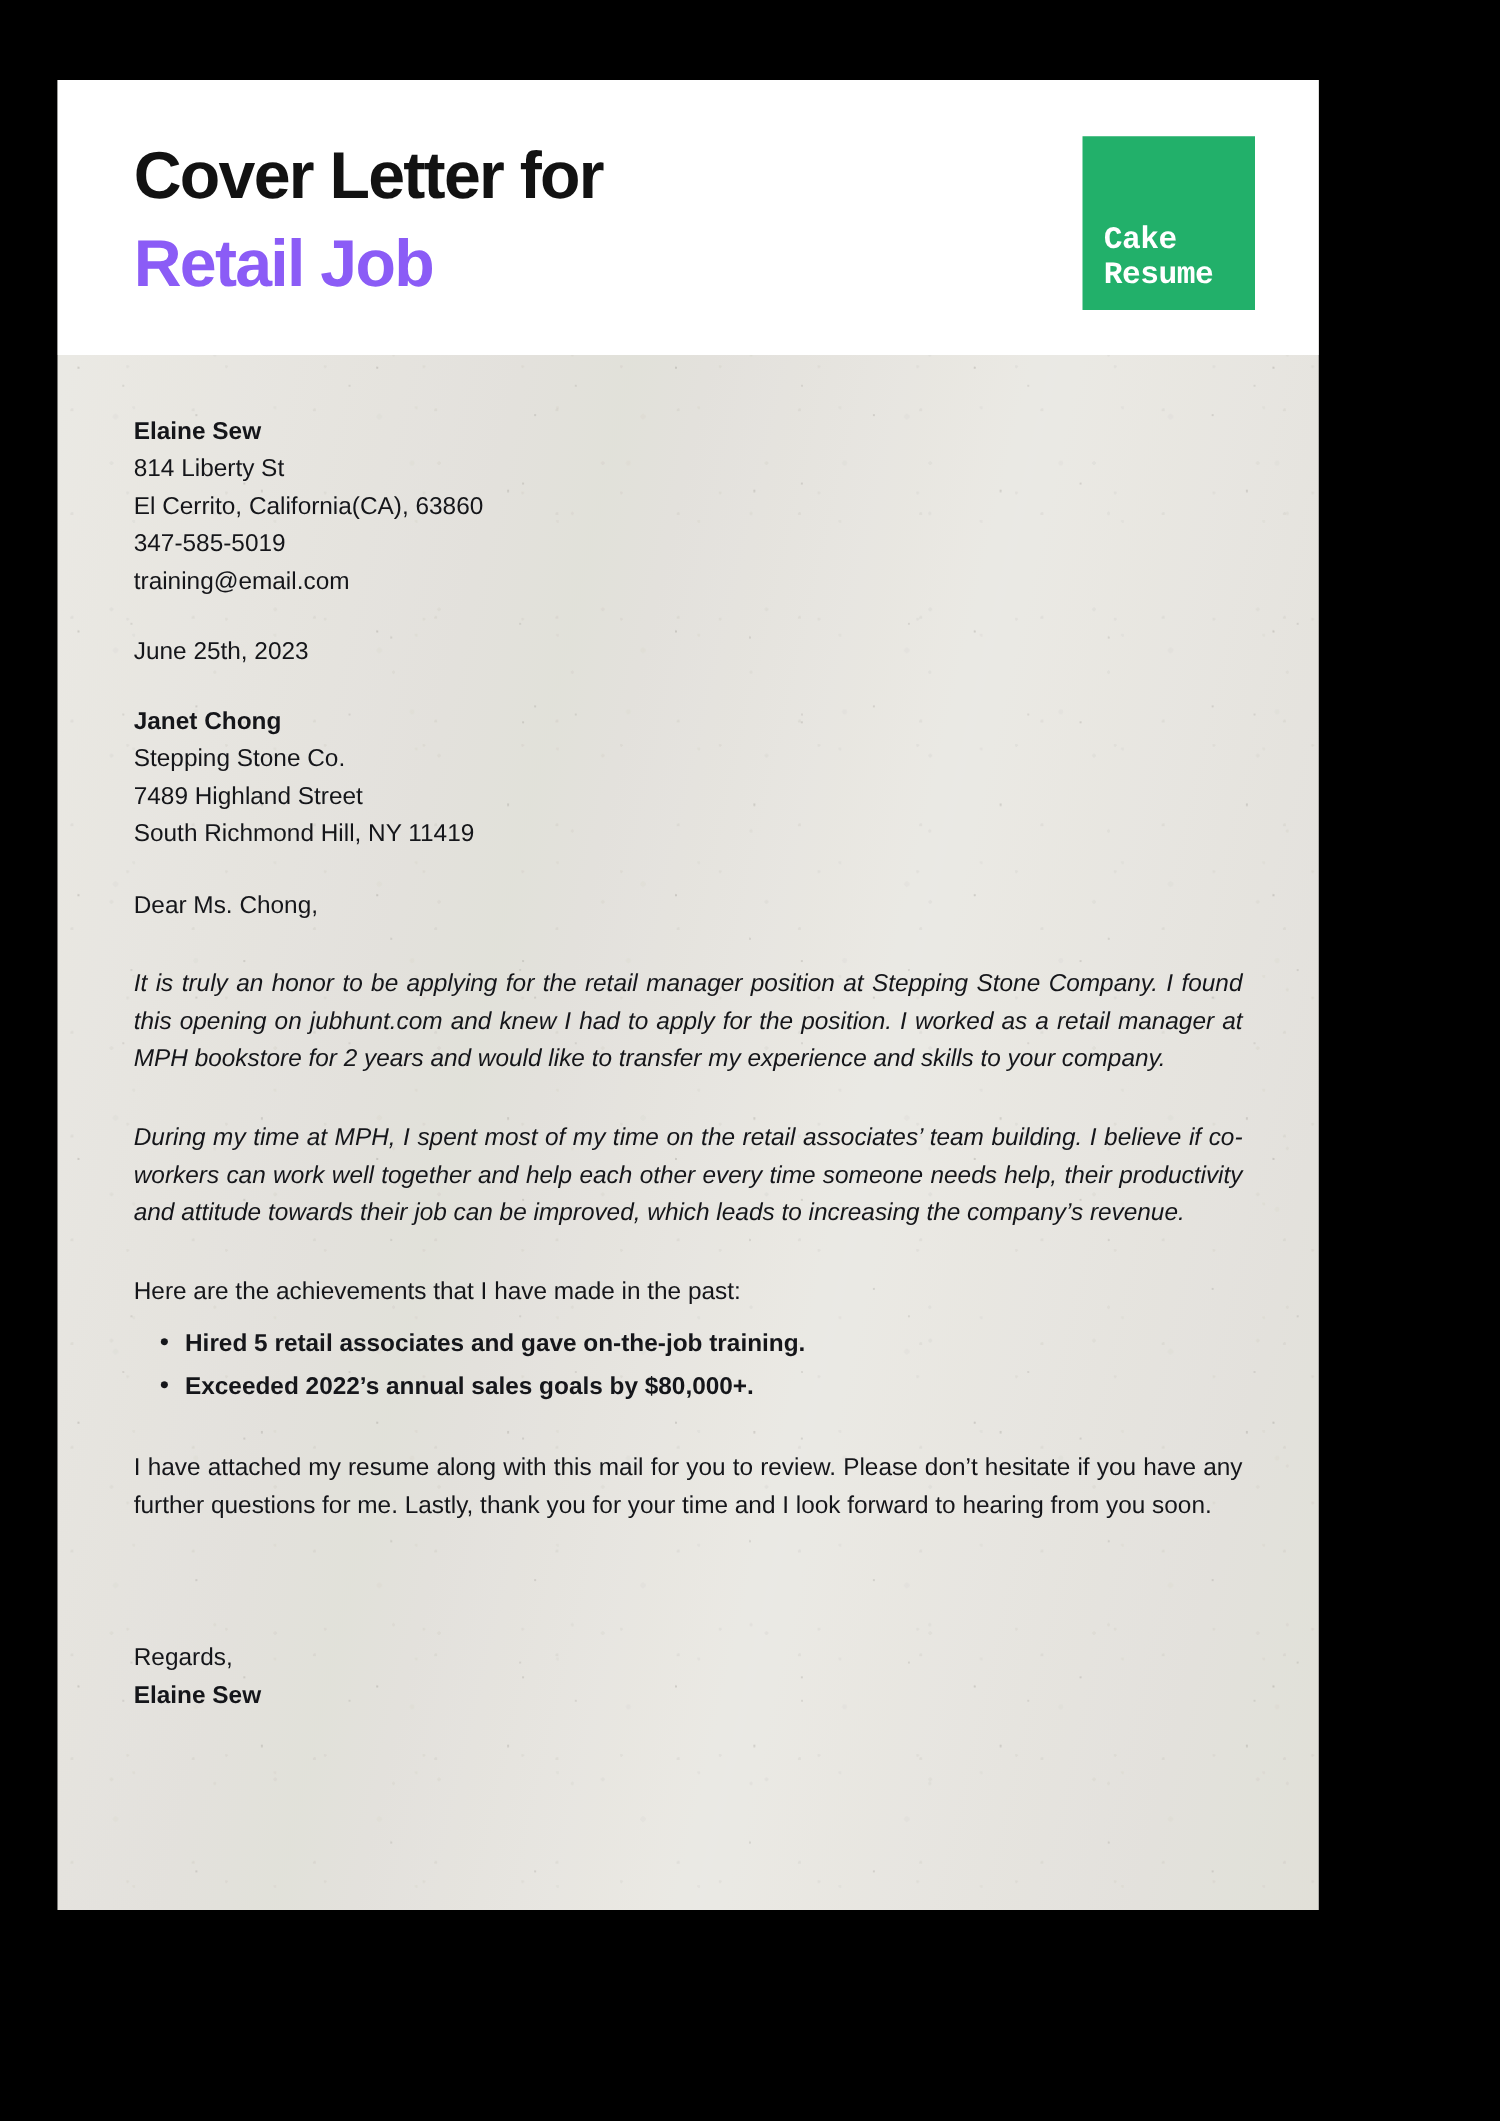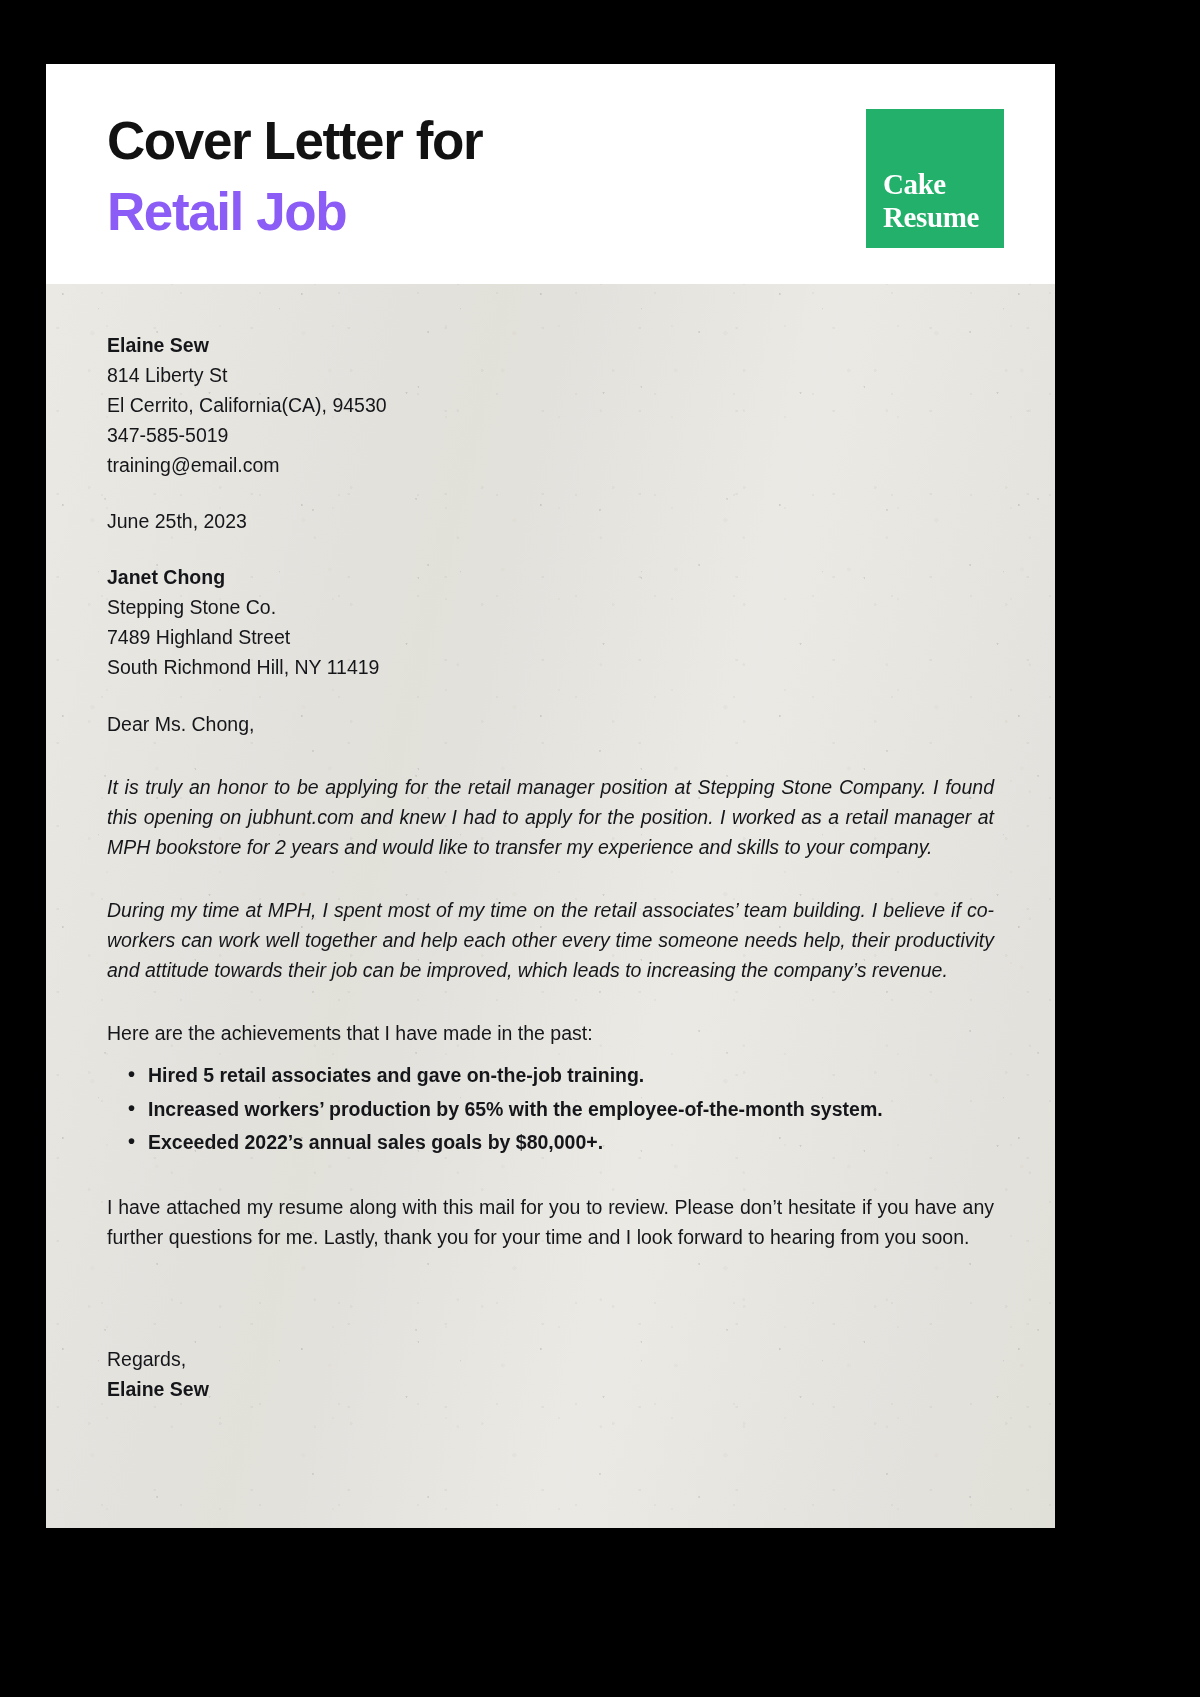--- a/index.html
+++ b/index.html
@@ -101,22 +101,22 @@
     width: 138px;
     height: 139px;
     background: #22b06a;
     z-index: 4;
   }
   .brand-logo-text {
     position: absolute;
     left: 17px;
     bottom: 14px;
     color: #ffffff;
-    font-family: Liberation Serif, serif;
-    font-size: 29px;
+    font-family: Liberation Mono, monospace;
+    font-size: 25px;
     font-weight: 700;
     line-height: 1.13;
     letter-spacing: -0.4px;
   }
 
   
   .letter-body {
     position: relative;
     z-index: 3;
     padding: 46px 61px 0 61px;
@@ -196,21 +196,21 @@
           <div>Resume</div>
         </div>
       </div>
     </div>
 
     <div class="letter-body">
 
       <div class="addr-block">
         <p class="addr-line addr-name">Elaine Sew</p>
         <p class="addr-line">814 Liberty St</p>
-        <p class="addr-line">El Cerrito, California(CA), 94530</p>
+        <p class="addr-line">El Cerrito, California(CA), 63860</p>
         <p class="addr-line">347-585-5019</p>
         <p class="addr-line">training@email.com</p>
       </div>
 
       <p class="date-line">June 25th, 2023</p>
 
       <div class="addr-block">
         <p class="addr-line addr-name">Janet Chong</p>
         <p class="addr-line">Stepping Stone Co.</p>
         <p class="addr-line">7489 Highland Street</p>
@@ -219,21 +219,20 @@
 
       <p class="salutation">Dear Ms. Chong,</p>
 
       <p class="body-para">It is truly an honor to be applying for the retail manager position at Stepping Stone Company. I found this opening on jubhunt.com and knew I had to apply for the position. I worked as a retail manager at MPH bookstore for 2 years and would like to transfer my experience and skills to your company.</p>
       <p class="body-para">During my time at MPH, I spent most of my time on the retail associates’ team building. I believe if co-workers can work well together and help each other every time someone needs help, their productivity and attitude towards their job can be improved, which leads to increasing the company’s revenue.</p>
 
       <p class="achv-intro">Here are the achievements that I have made in the past:</p>
 
       <ul class="achv-list">
         <li class="achv-item">Hired 5 retail associates and gave on-the-job training.</li>
-        <li class="achv-item">Increased workers’ production by 65% with the employee-of-the-month system.</li>
         <li class="achv-item">Exceeded 2022’s annual sales goals by $80,000+.</li>
       </ul>
 
       <p class="closing-para">I have attached my resume along with this mail for you to review. Please don’t hesitate if you have any further questions for me. Lastly, thank you for your time and I look forward to hearing from you soon.</p>
 
       <div class="sign-off">
         <p class="sign-regards">Regards,</p>
         <p class="sign-name">Elaine Sew</p>
       </div>
 

